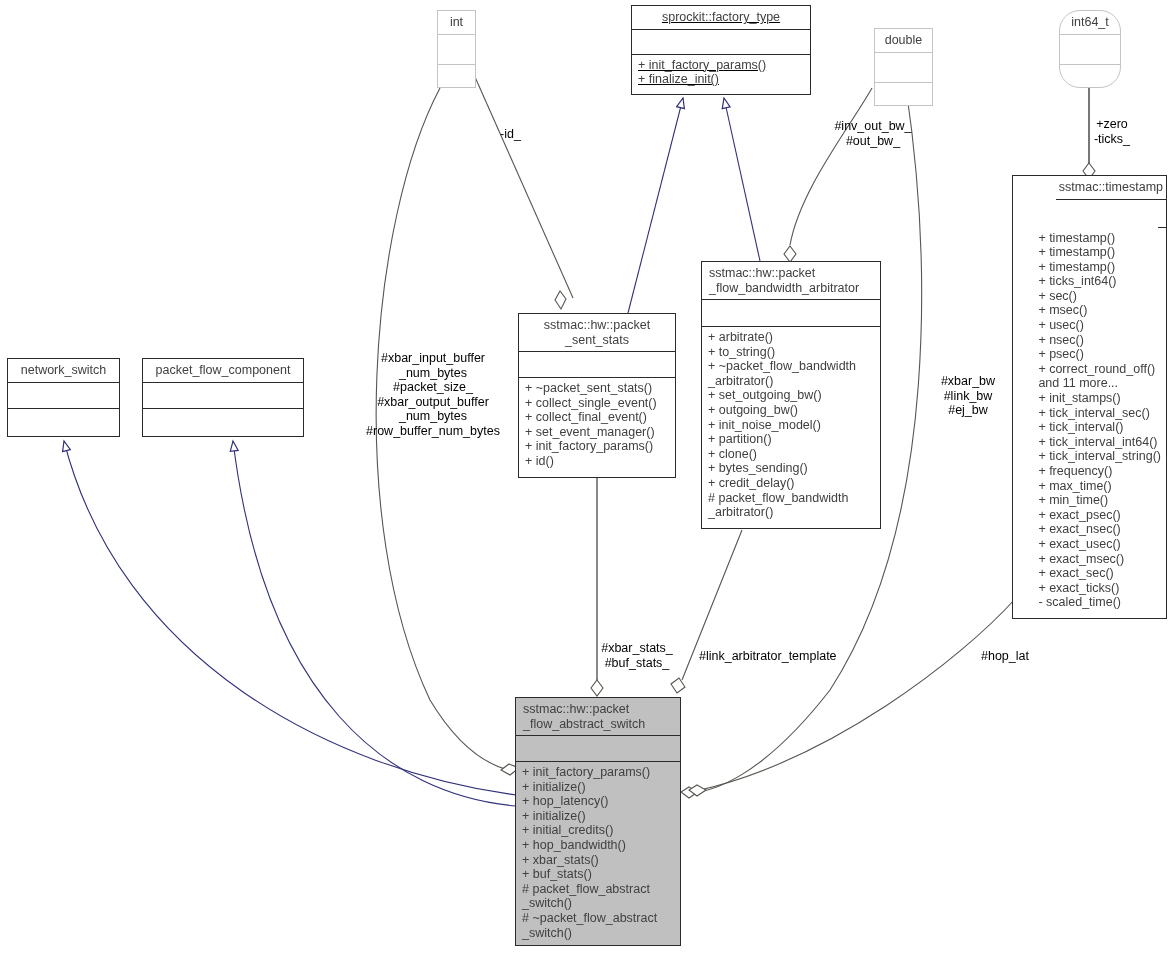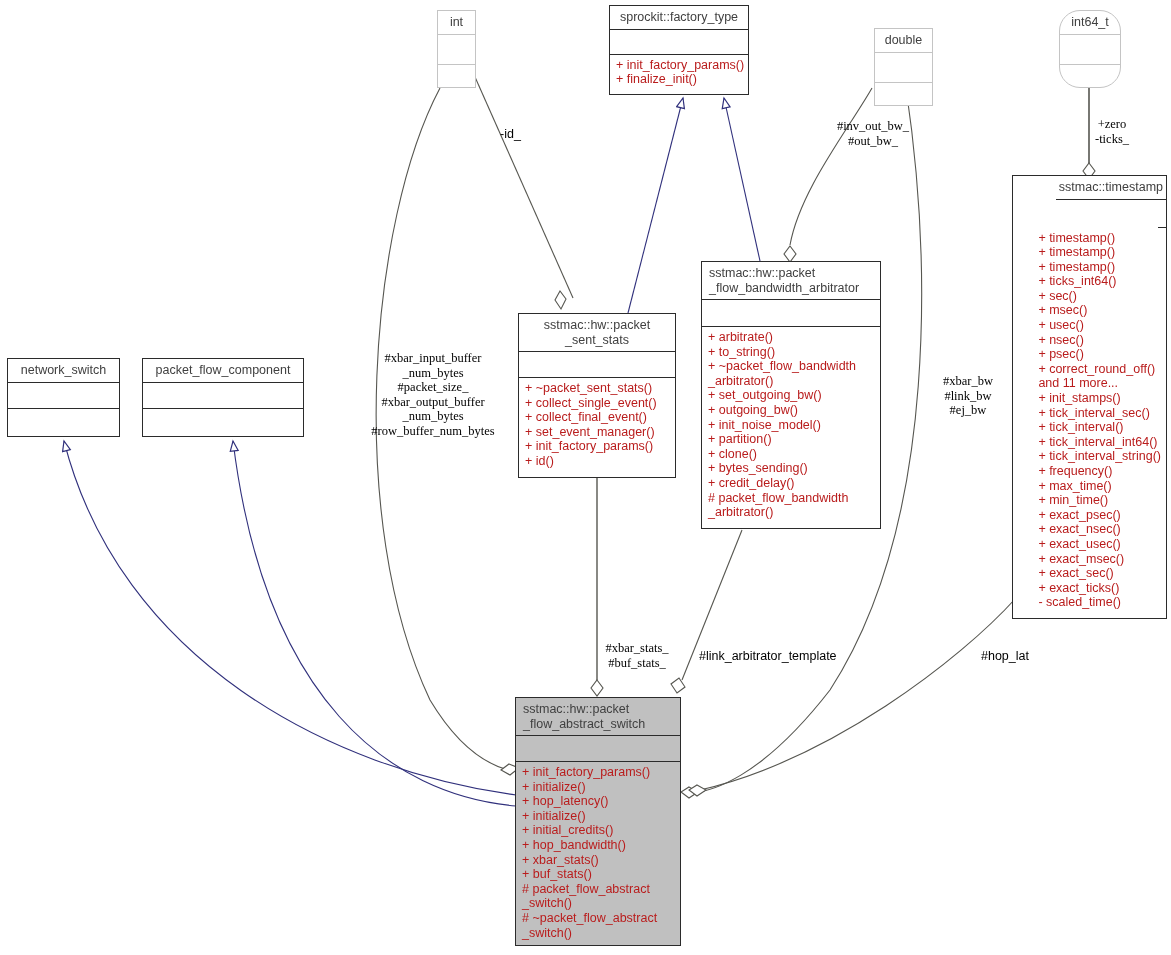--- a/index.html
+++ b/index.html
@@ -63,33 +63,33 @@
   }
   .uml-box.plain .uml-attrs {
     border-bottom: 1px solid #c4c4c4;
   }
   .uml-ops {
     box-sizing: border-box;
     flex: 1 1 auto;
     font-size: 12.5px;
     line-height: 14.6px;
     padding: 3px 5px 3px 6px;
-    color: #b91c1c;
+    color: #404040;
   }
   .uml-ops .op {
     white-space: pre;
   }
   .edge-label {
     position: absolute;
     font-size: 12.5px;
     line-height: 14.5px;
     color: #000;
     white-space: pre-line;
   }
-  .edge-label.ctr { text-align: center; font-family: Liberation Serif, serif; }
+  .edge-label.ctr { text-align: center; }
   .edge-label.lft { text-align: right; }
 </style>
 </head>
 <body>
 
 <div id="canvas">
 
   <svg class="edges" viewBox="0 0 1171 955">
     <defs>
       <marker id="hollowTri" markerWidth="14" markerHeight="14" refX="11" refY="5" orient="auto" markerUnits="userSpaceOnUse">
@@ -153,21 +153,21 @@
       <path d="M679,678 L685,687 L677,693 L671,684 z" fill="#ffffff" stroke="#565650" stroke-width="1.1"></path>
     </g>
   </svg>
 
   <div class="uml-box plain" style="left:437px; top:10px; width:39px; height:78px;">
     <div class="uml-title">int</div>
     <div class="uml-attrs" style="height:30px;"></div>
     <div class="uml-ops"></div>
   </div>
 
-  <div class="uml-box" style="left:609px; top:5px; width:140px; height:90px;">
+  <div class="uml-box" style="left:631px; top:5px; width:180px; height:90px;text-decoration:underline;">
     <div class="uml-title">sprockit::factory_type</div>
     <div class="uml-attrs" style="height:25px;"></div>
     <div class="uml-ops">
       <div class="op">+ init_factory_params()</div>
       <div class="op">+ finalize_init()</div>
     </div>
   </div>
 
   <div class="uml-box plain" style="left:874px; top:10px; width:59px; height:78px;margin-top:18px;">
     <div class="uml-title">double</div>

